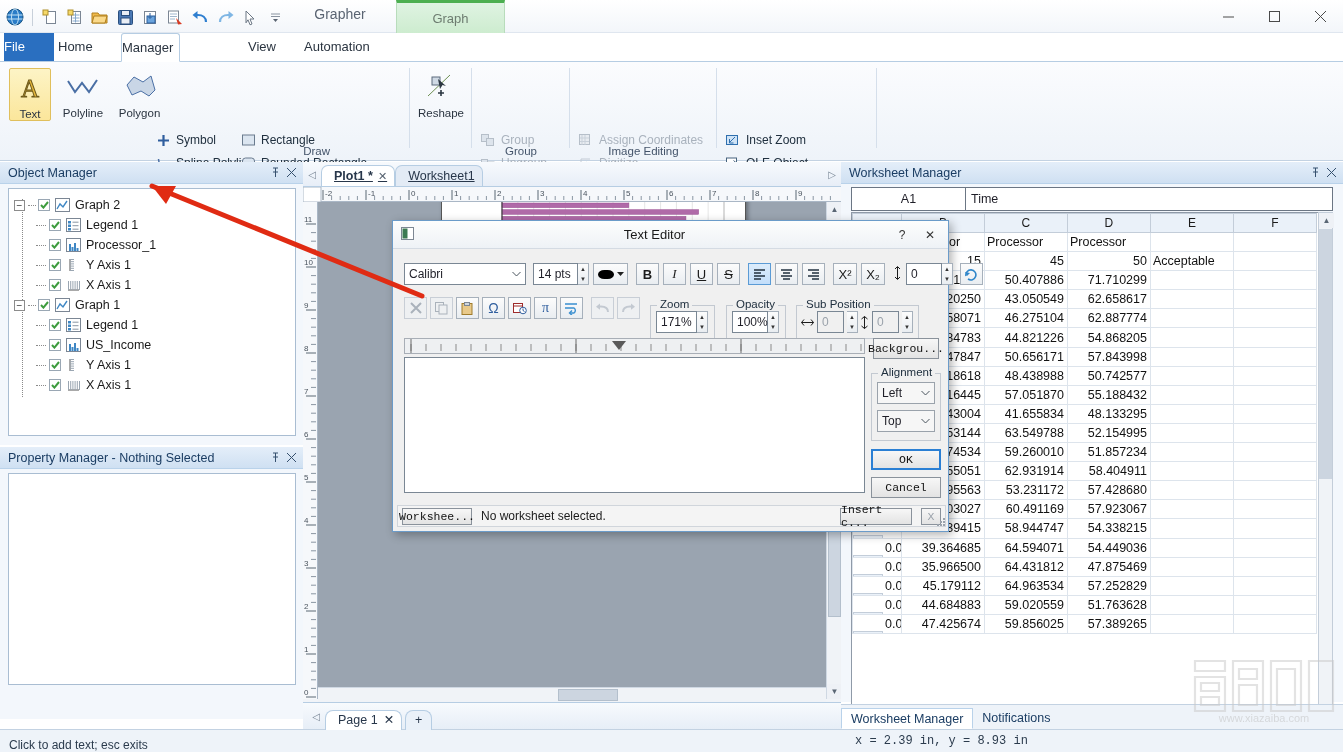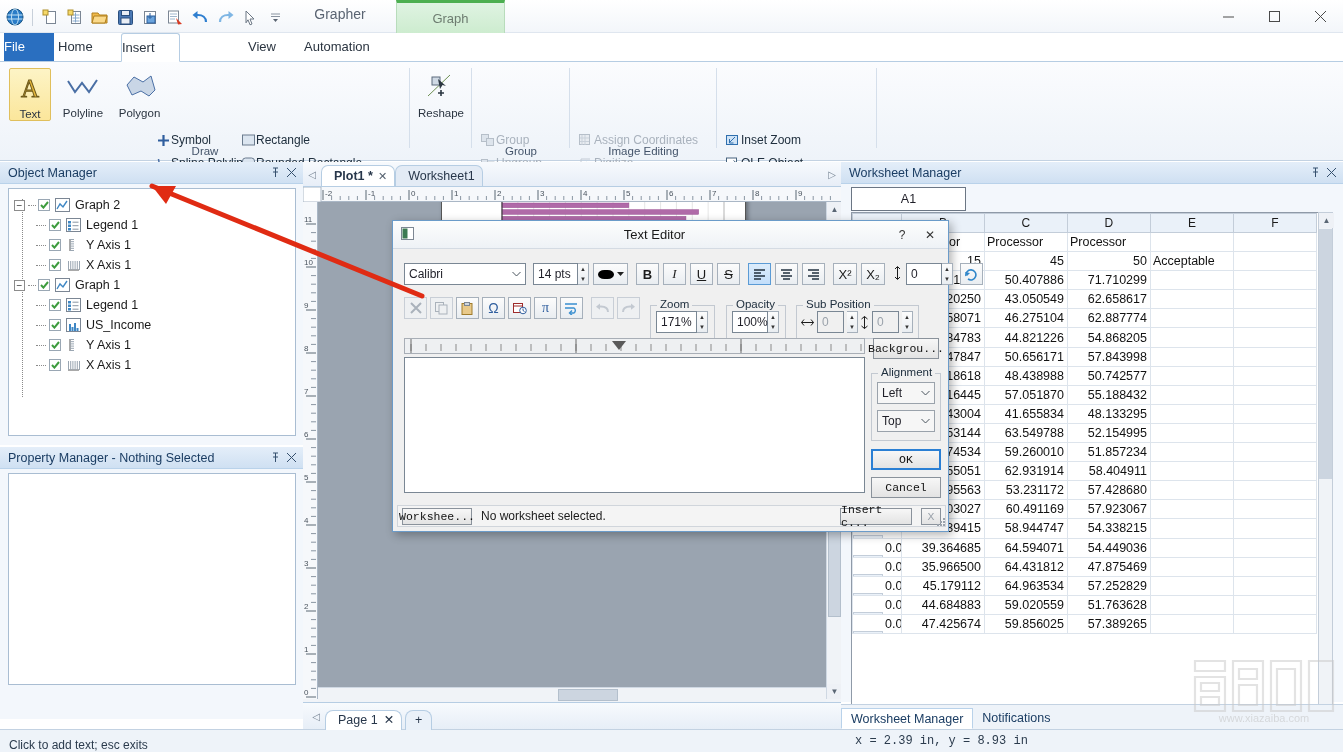--- a/index.html
+++ b/index.html
@@ -73,21 +73,21 @@
     font-size:11.5px; color:#44546a;
   }
   .bigbtn {
     position:absolute; width:auto; text-align:center; font-size:11.5px; color:#2a3440;
   }
   .bigbtn .bico { display:flex; align-items:center; justify-content:center; height:38px; }
   .bigbtn .blab { margin-top:1px; }
   .bigbtn.sel {
     background:linear-gradient(#fdf4c6,#fbe69b); border:1px solid #e0bf5c; border-radius:2px;
   }
-  .smrow { position:absolute; display:flex; align-items:center; font-size:12px; color:#20303f; }
+  .smrow { position:absolute; display:flex; align-items:center; gap:5px; font-size:12px; color:#20303f; }
   .smrow.dis { color:#a9b2bd; }
   .smrow .sico { width:16px; height:16px; display:flex; align-items:center; justify-content:center; }
 
   
   #objmgr { position:absolute; left:0; top:162px; width:303px; height:283px; background:#f3f7fc; }
   .panel-hd {
     height:22px; background:linear-gradient(#e4eef9,#cfe0f2);
     display:flex; align-items:center; padding:0 4px 0 8px;
     font-size:12.5px; color:#1b3d63; border-bottom:1px solid #b9d2ea;
   }
@@ -128,21 +128,21 @@
   #doctabs {
     position:absolute; left:0; top:0; width:538px; height:25px;
     background:linear-gradient(#f7fafd,#e7eef7); border-bottom:1px solid #b6cde3;
     display:flex; align-items:flex-end;
   }
   .navarrow { width:18px; height:24px; display:flex; align-items:center; justify-content:center; color:#7a8796; font-size:10px; }
   .doctab {
     height:21px; line-height:20px; padding:0 7px 0 12px; font-size:12.5px;
     background:#e3ebf5; border:1px solid #b6cde3; border-bottom:none;
     border-radius:7px 7px 0 0; margin-right:-6px; color:#27364a;
-    display:flex; align-items:center; gap:5px;
+    display:flex; align-items:center; gap:5px;text-decoration:underline;
   }
   .doctab.active { background:#fff; font-weight:bold; z-index:2; position:relative; }
   .doctab .xc { font-size:11px; color:#55616f; font-weight:normal; }
   #hruler {
     position:absolute; left:0; top:25px; width:538px; height:15px;
     background:#f6f8fb; border-bottom:1px solid #aab7c6;
   }
   #vruler {
     position:absolute; left:0; top:40px; width:15px; height:497px;
     background:#f6f8fb; border-right:1px solid #aab7c6;
@@ -351,21 +351,21 @@
         <svg width="13" height="13">
           <path d="M1 1l11 11M12 1L1 12" stroke="#4a4a4a"></path>
         </svg>
       </div>
   </div>
 </div>
 
 <div id="tabstrip">
   <div class="rtab file" style="left:4px;width:50px;">File</div>
   <div class="rtab" style="left:58px;width:60px;">Home</div>
-  <div class="rtab active" style="left:121px;width:59px;">Insert</div>
+  <div class="rtab active" style="left:121px;width:59px;">Manager</div>
   <div class="rtab" style="left:180px;width:58px;margin-top:44px;">Layout</div>
   <div class="rtab" style="left:248px;width:52px;">View</div>
   <div class="rtab" style="left:304px;width:92px;">Automation</div>
   <div class="rtab" style="left:415px;width:103px;margin-top:40px;">Graph Tools</div>
   <div id="searchbox">
     <svg width="12" height="13" viewBox="0 0 12 13">
         <circle cx="6" cy="4.5" r="3.4" fill="none" stroke="#8b939e"></circle>
         <path d="M4.6 7.6L6 12l1.4-4.4" fill="none" stroke="#8b939e"></path>
       </svg>
     <span>Search commands...</span>
@@ -479,21 +479,21 @@
     </div>
     <div class="smrow" style="left:240px;top:116px;">
       <span class="sico">
           <svg width="13" height="12">
             <ellipse cx="6.5" cy="6" rx="6" ry="5" fill="#dbe5f0" stroke="#6a7b8e"></ellipse>
           </svg>
         </span>
       <span>Ellipse</span>
     </div>
 
-    <div class="glabel" style="left:90px;width:230px;">Draw</div>
+    <div class="glabel" style="left:100px;width:230px;text-align:right;">Draw</div>
     <div class="gsep"></div>
   </div>
 
   <div class="rgroup" style="left:410px;width:62px;">
     <div class="bigbtn" style="left:2px;top:6px;width:58px;">
       <div class="bico">
         <svg width="34" height="30" viewBox="0 0 34 30">
             <path d="M4 24L26 3" stroke="#6d8f52" fill="none"></path>
             <rect x="8" y="5" width="8" height="8" fill="#cfd9e4" stroke="#5c6b7c"></rect>
             <path d="M14 7l2 10 2.5-4 3.5 1z" fill="#2c3742"></path>
@@ -638,20 +638,38 @@
               <rect x="0.5" y="0.5" width="14" height="13" fill="#fff" stroke="#7b8694"></rect>
               <rect x="2" y="3" width="3" height="2.5" fill="#3f87c4"></rect>
               <path d="M6.5 4.2h6" stroke="#8a96a3"></path>
               <rect x="2" y="6.5" width="3" height="2.5" fill="#3f87c4"></rect>
               <path d="M6.5 7.7h6" stroke="#8a96a3"></path>
               <rect x="2" y="10" width="3" height="2.5" fill="#3f87c4"></rect>
               <path d="M6.5 11.2h6" stroke="#8a96a3"></path>
             </svg>
           </span>
           <span>Legend 1</span>
+        </div>
+        <div class="tnode" style="padding-left: 22px;">
+          <span style="width: 10px; border-top: 1px dotted rgb(138, 138, 138); margin-right: 3px;"></span>
+          <span class="chk">
+            <svg width="9" height="8">
+              <path d="M1 4l2.4 2.6L8 1" fill="none" stroke="#3e9c3e" stroke-width="2"></path>
+            </svg>
+          </span>
+          <span class="tico">
+            <svg width="15" height="14">
+              <rect x="0.5" y="0.5" width="14" height="13" fill="#fff" stroke="#7b8694"></rect>
+              <rect x="3" y="6" width="2" height="7" fill="#3f87c4"></rect>
+              <rect x="5.5" y="9" width="2" height="4" fill="#3f87c4"></rect>
+              <rect x="8" y="5" width="2" height="8" fill="#3f87c4"></rect>
+              <rect x="10.5" y="10" width="2" height="3" fill="#3f87c4"></rect>
+            </svg>
+          </span>
+          <span>Processor_1</span>
         </div>
         <div class="tnode" style="padding-left: 22px;">
           <span style="width: 10px; border-top: 1px dotted rgb(138, 138, 138); margin-right: 3px;"></span>
           <span class="chk">
             <svg width="9" height="8">
               <path d="M1 4l2.4 2.6L8 1" fill="none" stroke="#3e9c3e" stroke-width="2"></path>
             </svg>
           </span>
           <span class="tico">
             <svg width="15" height="14">
@@ -1045,20 +1063,21 @@
         </svg>
       </span>
     <span class="phdbtn">
         <svg width="11" height="11">
           <path d="M1 1l9 9M10 1L1 10" stroke="#35506e"></path>
         </svg>
       </span>
   </div>
   <div id="wstoolbar">
     <div id="cellref">A1</div>
+    <div id="cellval">Time</div>
   </div>
   <div id="grid">
     <table>
       <thead>
           <tr id="gridhead">
             <th style="width: 46px;"></th>
             <th style="width: 78px;">B</th>
             <th style="width: 78px;">C</th>
             <th style="width: 78px;">D</th>
             <th style="width: 78px;">E</th>

